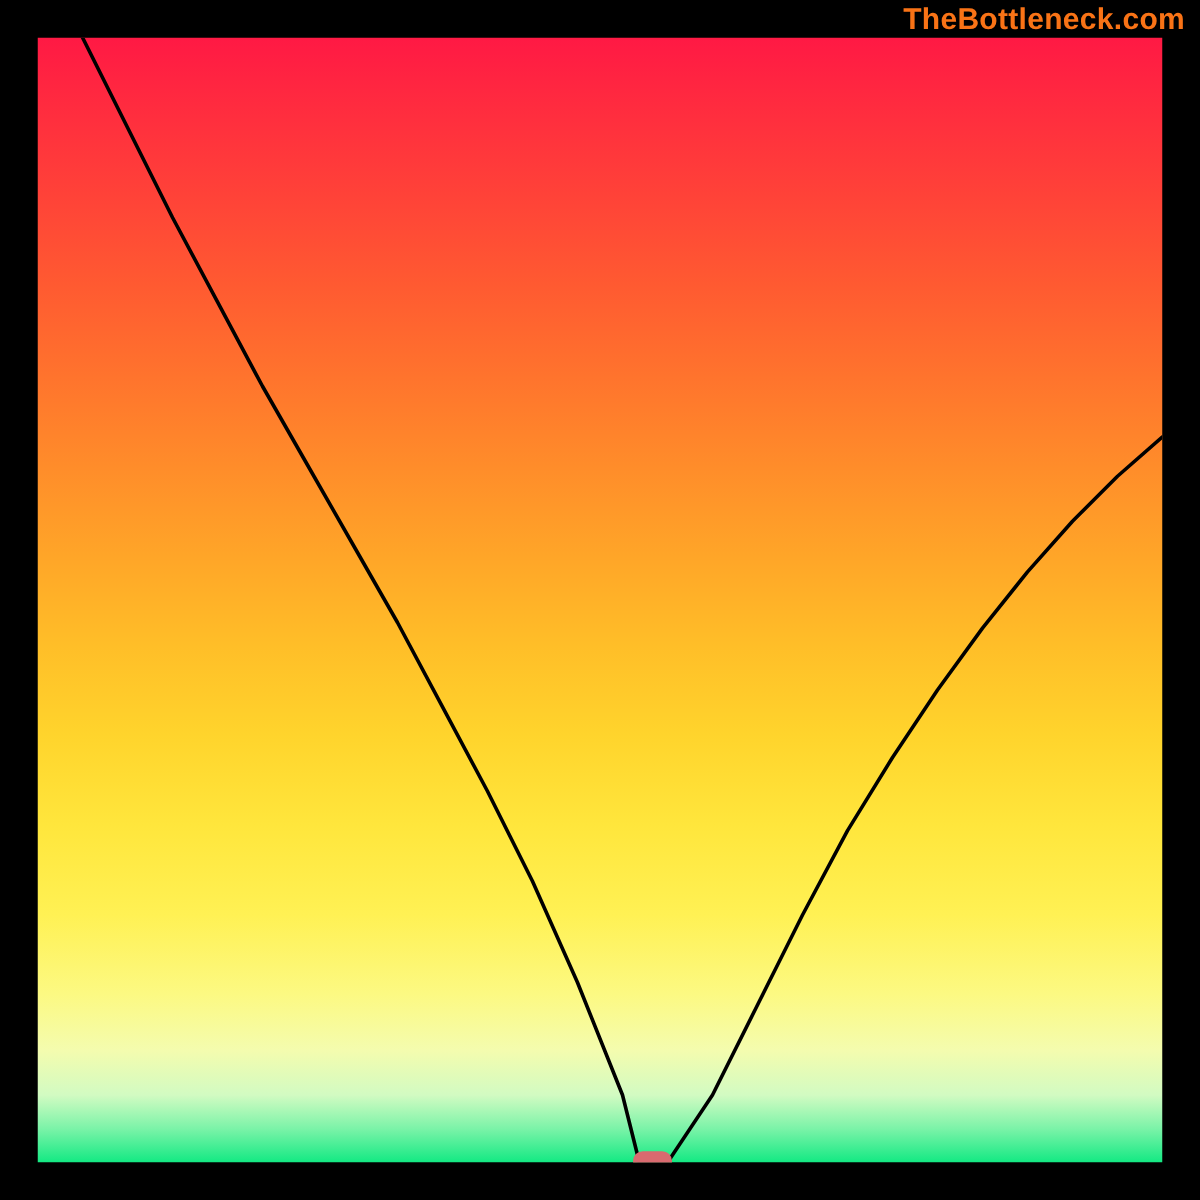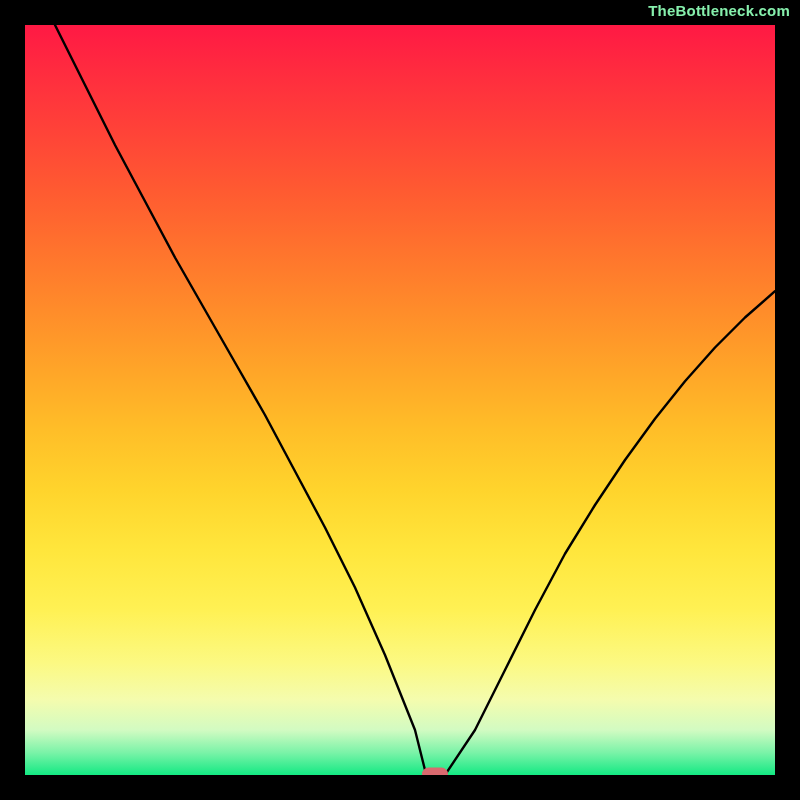--- a/index.html
+++ b/index.html
@@ -14,23 +14,23 @@
   .frame {
     position: relative;
     width: 800px;
     height: 800px;
     background: #000;
   }
   .watermark {
     position: absolute;
     top: 2px;
     right: 10px;
-    font-size: 15px;
+    font-size: 20px;
     font-weight: 600;
-    color: #86efac;
+    color: #f97316;
     letter-spacing: 0.2px;
     z-index: 5;
     user-select: none;
   }
   .plot-area {
     position: absolute;
     left: 25px;
     top: 25px;
     width: 750px;
     height: 750px;

